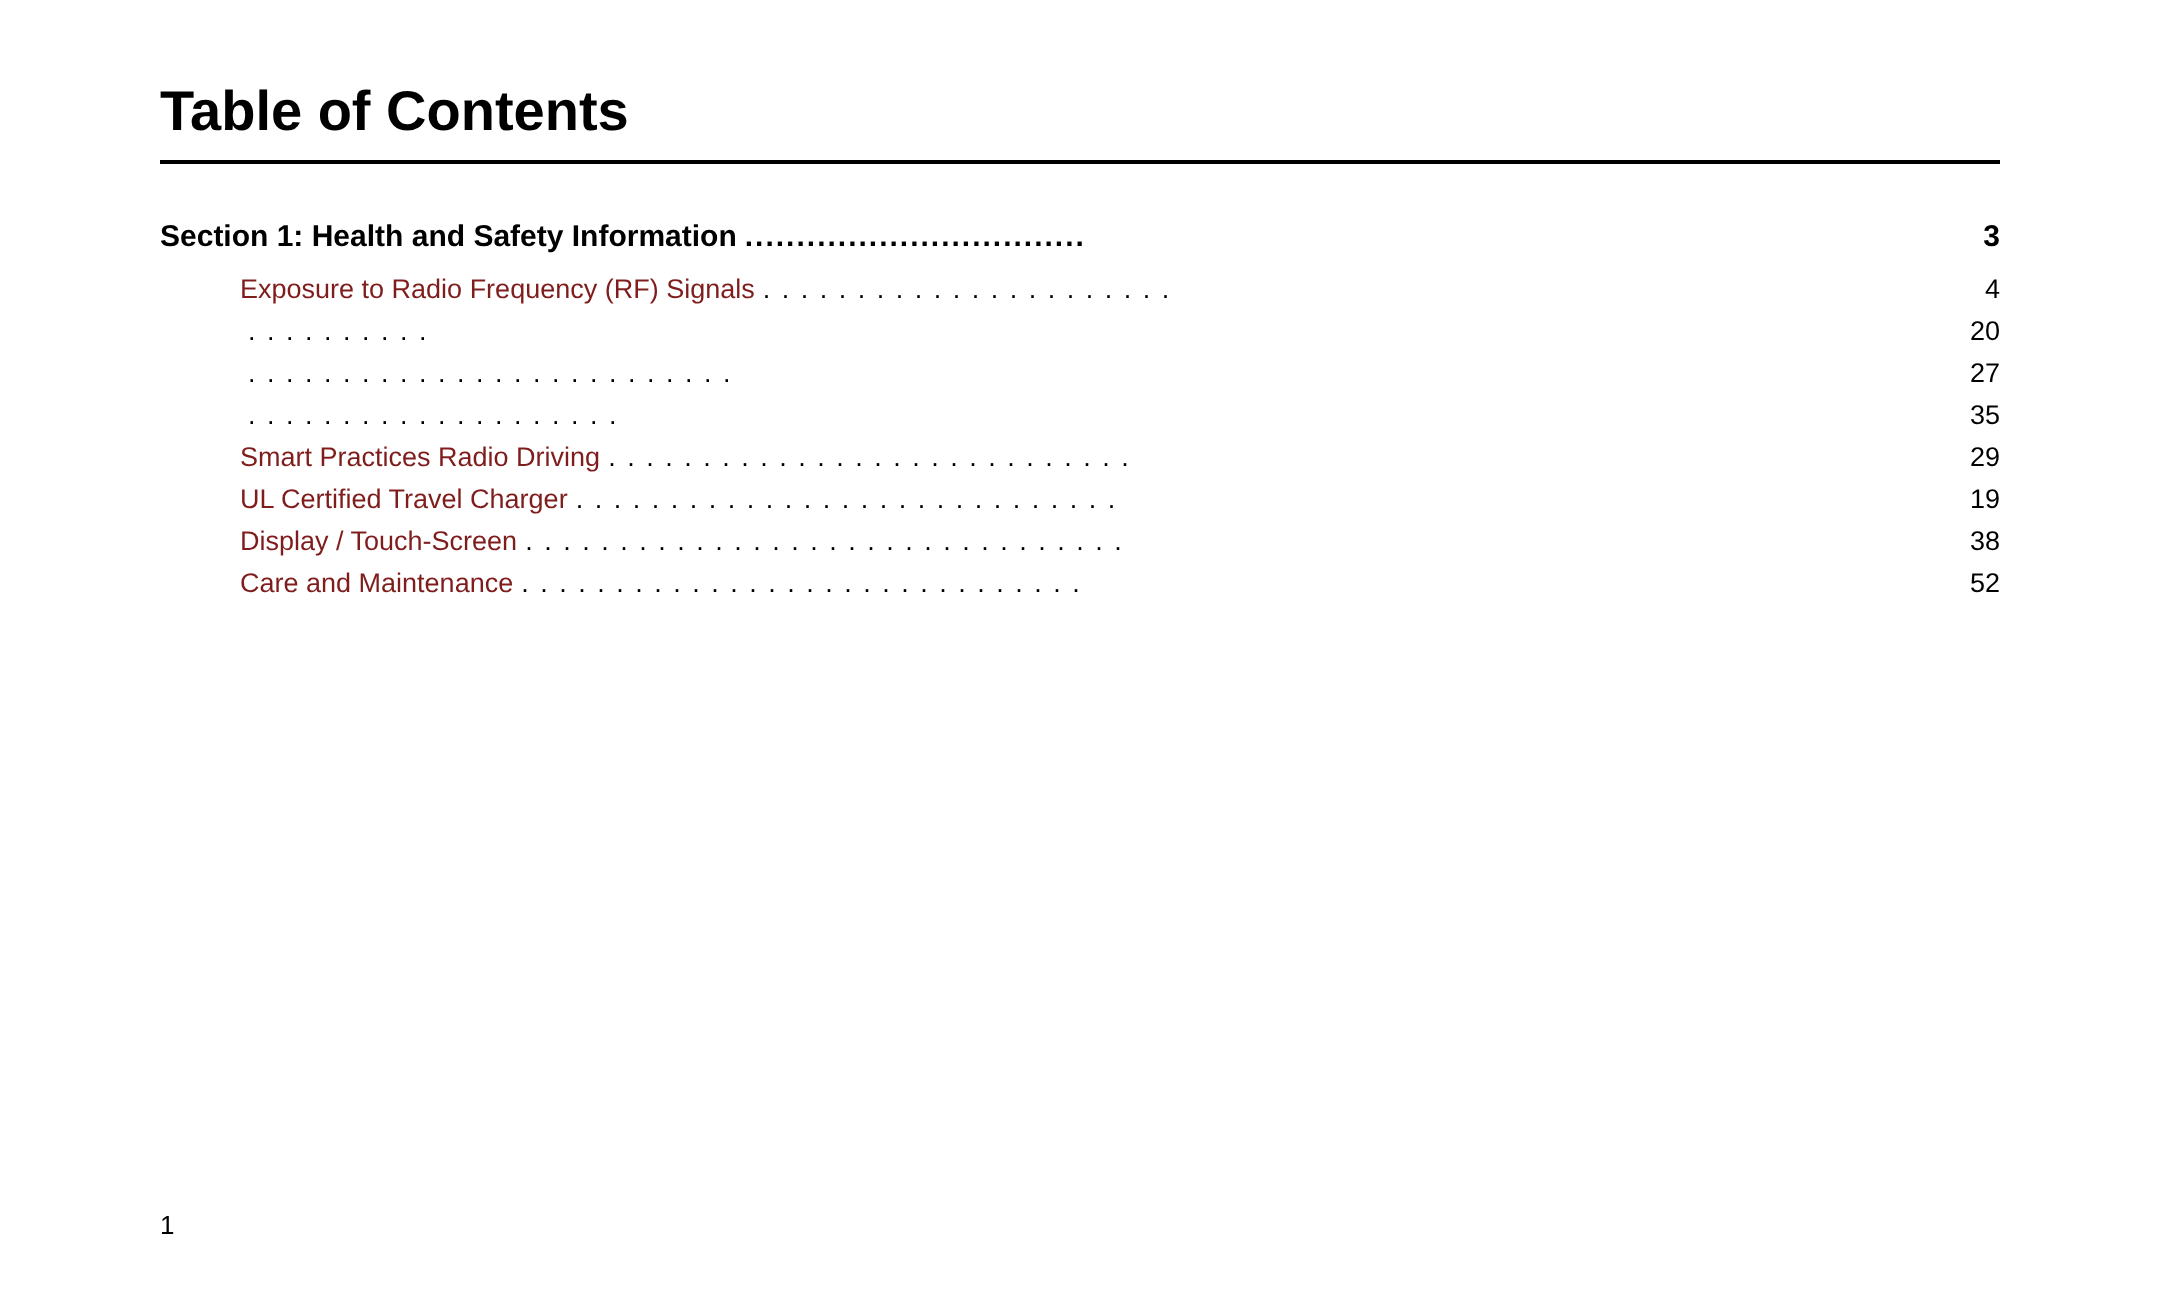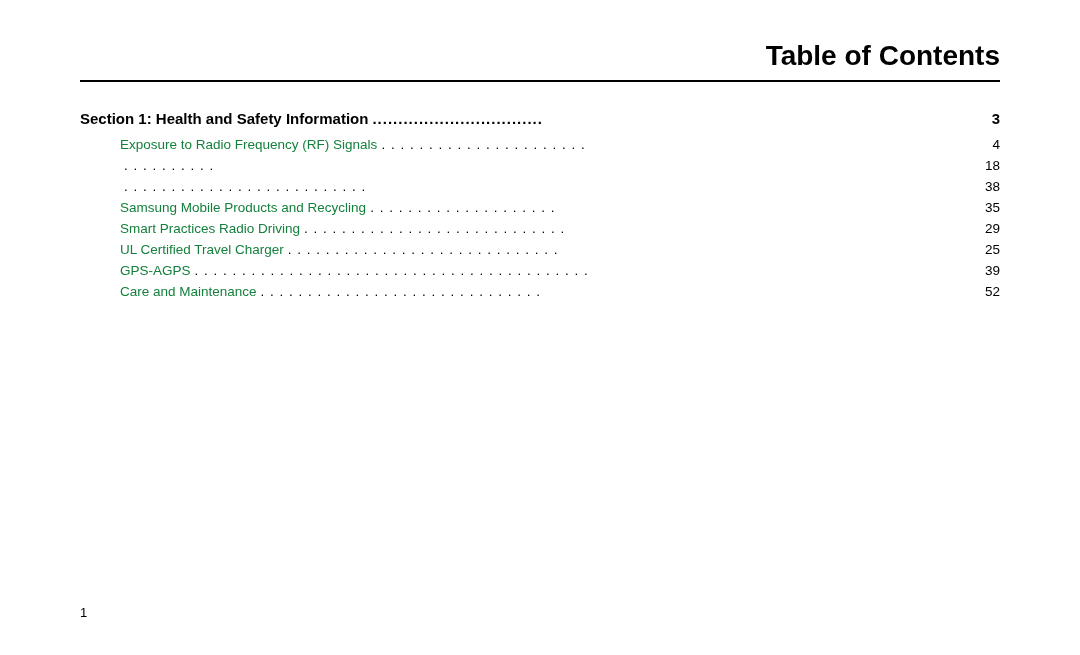--- a/index.html
+++ b/index.html
@@ -26,21 +26,20 @@
       padding: 40px 80px 40px 80px;
       position: relative;
     }
 
     .toc-title {
       font-size: 28px;
       font-weight: 900;
       color: #000000;
       margin-bottom: 8px;
       font-family: Arial, Helvetica, sans-serif;
-      text-align: right;
     }
 
     .title-divider {
       border: none;
       border-top: 2px solid #000000;
       margin-bottom: 28px;
     }
 
     .section-header {
       display: flex;
@@ -82,21 +81,21 @@
     .toc-entry {
       display: flex;
       justify-content: space-between;
       align-items: baseline;
       margin-bottom: 6px;
     }
 
     .entry-title {
       font-size: 13.5px;
       font-weight: 400;
-      color: #15803d;
+      color: #7f1d1d;
       white-space: nowrap;
       font-family: Arial, Helvetica, sans-serif;
     }
 
     .entry-dots {
       flex: 1;
       overflow: hidden;
       white-space: nowrap;
       font-size: 13.5px;
       color: #000000;
@@ -138,45 +137,44 @@
   </div>
 
   <div class="toc-entries" id="toc-entries-container">
   <div class="toc-entry">
         <span class="entry-title">Exposure to Radio Frequency (RF) Signals</span>
         <span class="entry-dots"> . . . . . . . . . . . . . . . . . . . . . .</span>
         <span class="entry-page">4</span>
       </div>
       <div class="toc-entry">
         <span class="entry-dots"> . . . . . . . . . .</span>
-        <span class="entry-page">18</span>
+        <span class="entry-page">20</span>
       </div>
       <div class="toc-entry">
         <span class="entry-dots"> . . . . . . . . . . . . . . . . . . . . . . . . . .</span>
-        <span class="entry-page">38</span>
+        <span class="entry-page">27</span>
       </div>
       <div class="toc-entry">
-        <span class="entry-title">Samsung Mobile Products and Recycling</span>
         <span class="entry-dots"> . . . . . . . . . . . . . . . . . . . .</span>
         <span class="entry-page">35</span>
       </div>
       <div class="toc-entry">
         <span class="entry-title">Smart Practices Radio Driving</span>
         <span class="entry-dots"> . . . . . . . . . . . . . . . . . . . . . . . . . . . .</span>
         <span class="entry-page">29</span>
       </div>
       <div class="toc-entry">
         <span class="entry-title">UL Certified Travel Charger</span>
         <span class="entry-dots"> . . . . . . . . . . . . . . . . . . . . . . . . . . . . .</span>
-        <span class="entry-page">25</span>
+        <span class="entry-page">19</span>
       </div>
       <div class="toc-entry">
-        <span class="entry-title">GPS-AGPS</span>
-        <span class="entry-dots"> . . . . . . . . . . . . . . . . . . . . . . . . . . . . . . . . . . . . . . . . . .</span>
-        <span class="entry-page">39</span>
+        <span class="entry-title">Display / Touch-Screen</span>
+        <span class="entry-dots"> . . . . . . . . . . . . . . . . . . . . . . . . . . . . . . . .</span>
+        <span class="entry-page">38</span>
       </div>
       <div class="toc-entry">
         <span class="entry-title">Care and Maintenance</span>
         <span class="entry-dots"> . . . . . . . . . . . . . . . . . . . . . . . . . . . . . .</span>
         <span class="entry-page">52</span>
       </div>
     </div>
 
   <div class="page-number">1</div>
 

